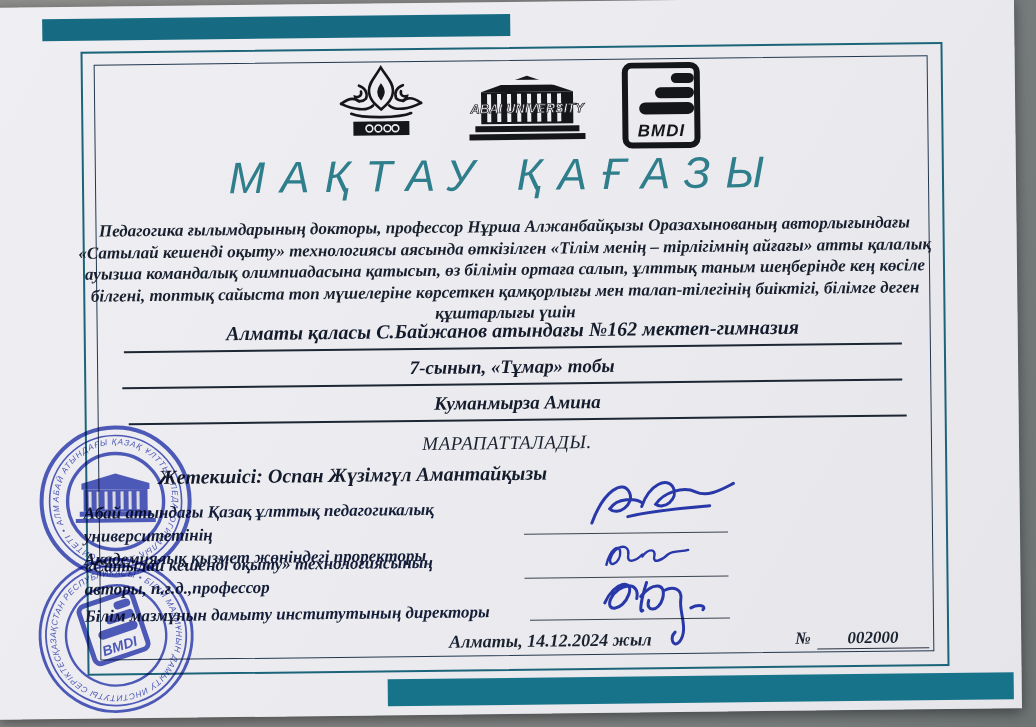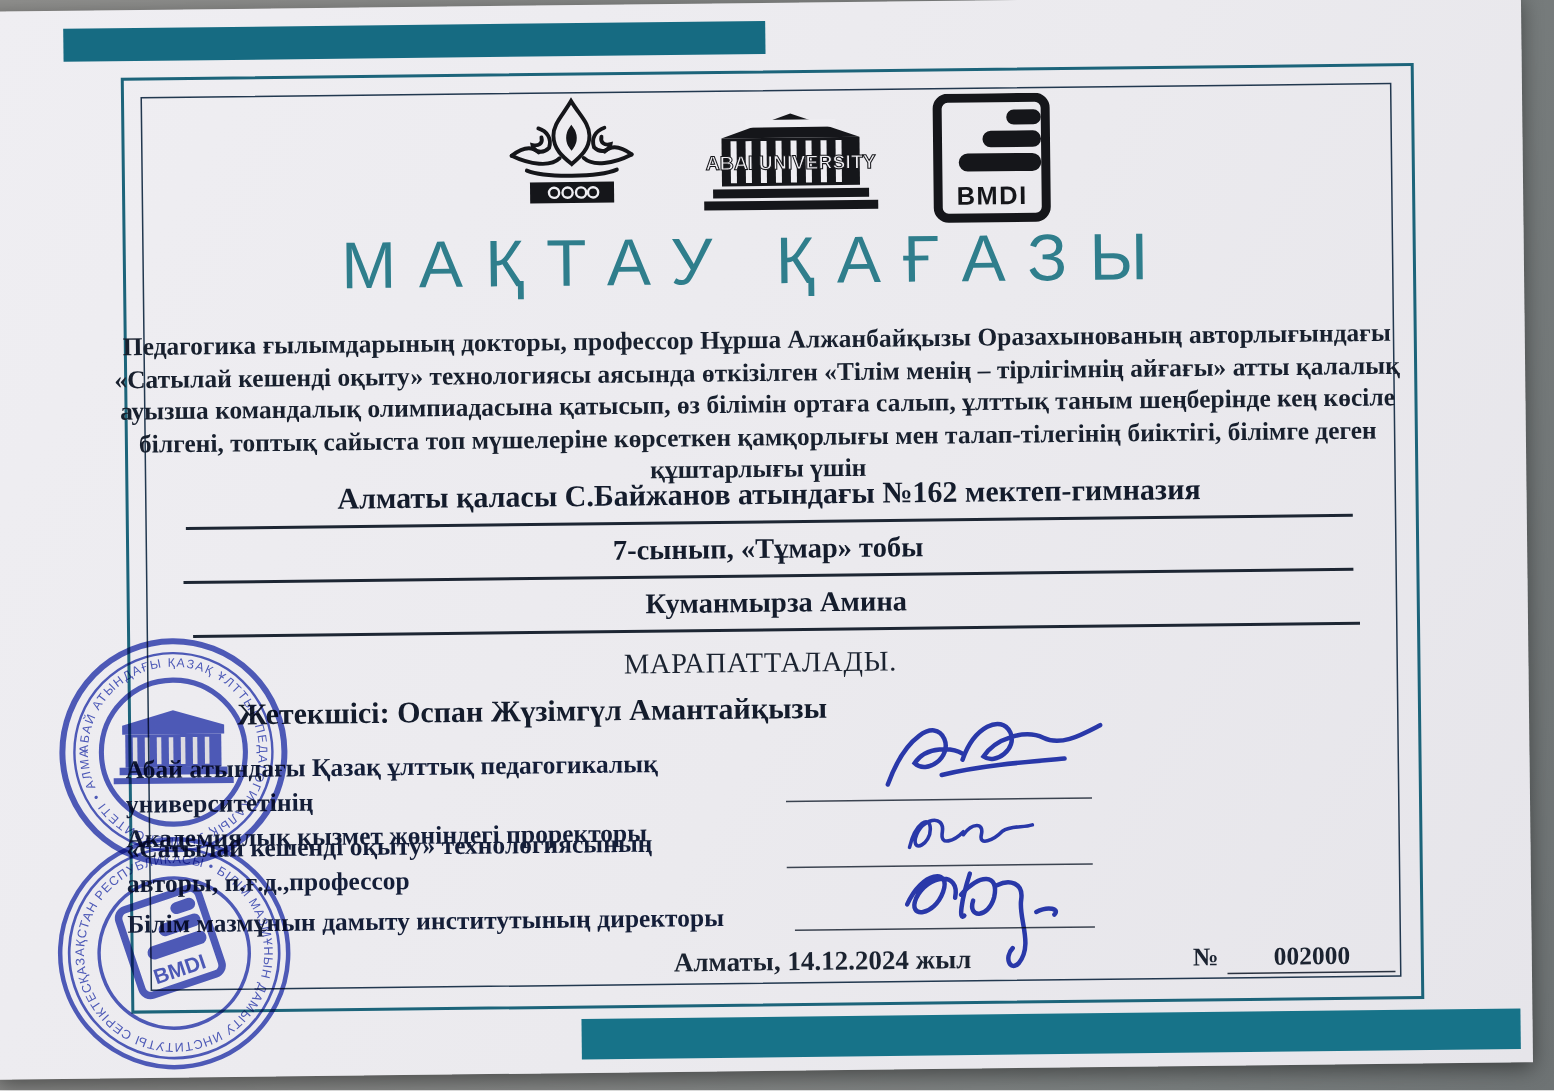--- a/index.html
+++ b/index.html
@@ -2,21 +2,21 @@
 <html><head>
 <meta charset="utf-8">
 <style>
   :root{
     --serif:"Liberation Serif","DejaVu Serif",serif;
     --sans:"Liberation Sans","DejaVu Sans",sans-serif;
   }
   html,body{margin:0;padding:0;}
   body{width:1036px;height:727px;overflow:hidden;font-family:var(--serif);}
   .scene{position:relative;width:1036px;height:727px;
-         background:linear-gradient(105deg,#8f8f8d 0%,#858786 45%,#787d7d 80%,#6e7374 100%);}
+         background:linear-gradient(105deg,#8f8f8d 0%,#858786 45%,#787d7d 80%,#6e7374 100%);font-style:italic;}
   .paper{position:absolute;left:-6px;top:2px;width:1024px;height:712px;
          background:linear-gradient(120deg,#efeef2 0%,#ebeaee 55%,#e6e5ea 100%);
          transform:rotate(-0.65deg);transform-origin:center;
          box-shadow:0 4px 14px rgba(0,0,0,.45);}
   .abs{position:absolute;}
   .topbar{left:52px;top:12px;width:468px;height:22px;background:#166b82;}
   .bottombar{left:390px;top:676px;width:626px;height:27px;background:#177389;}
   .frame-outer{left:90px;top:45px;width:858px;height:620px;border:2px solid #1c647a;}
   .frame-inner{left:103px;top:58px;width:832px;height:594px;border:1.5px solid #22384f;}
   .logo-row{left:0;top:60px;width:1024px;height:90px;}

